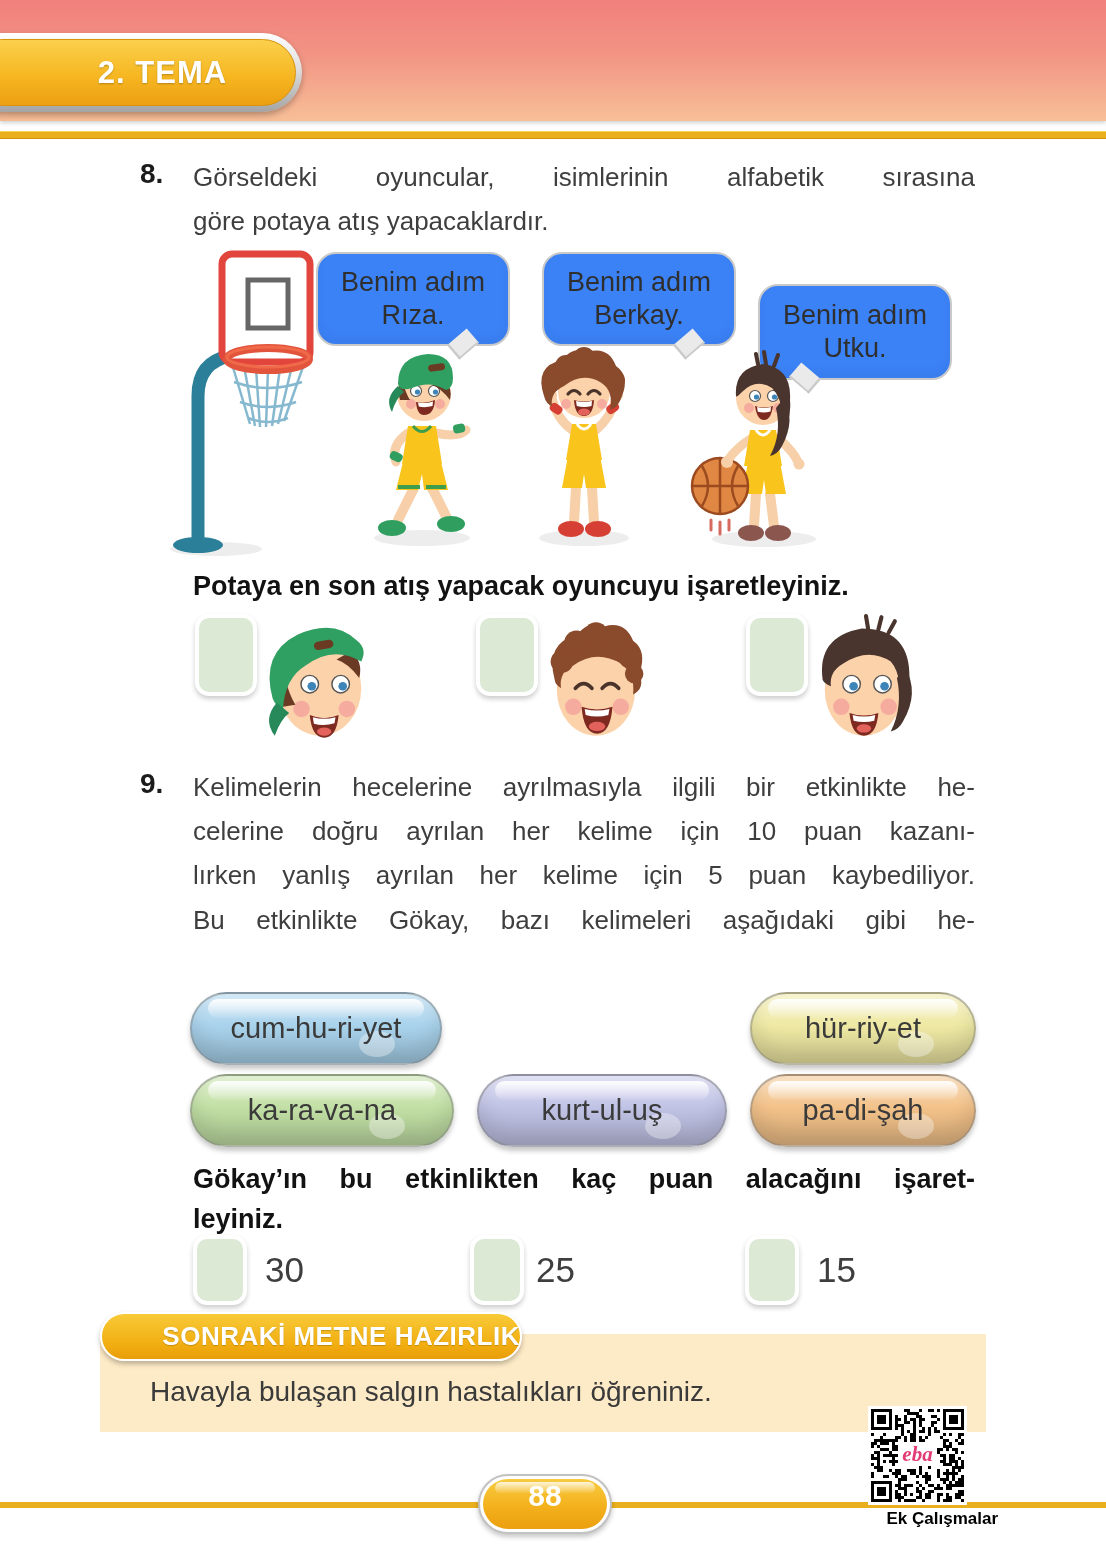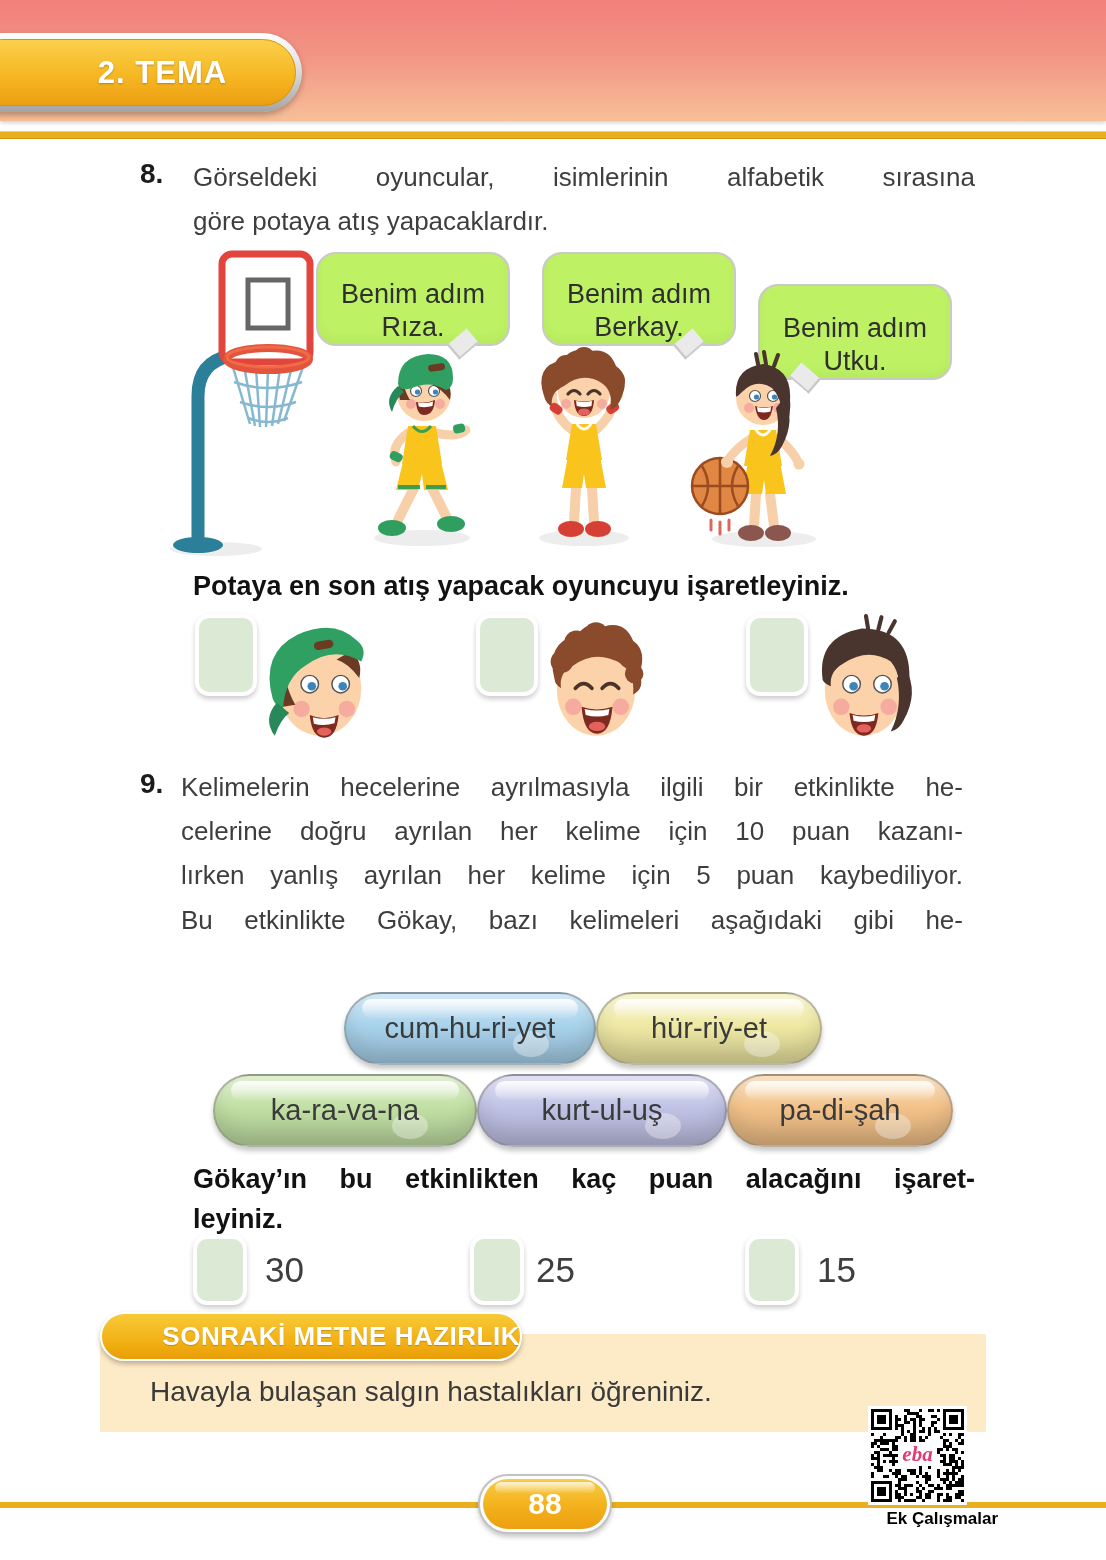--- a/index.html
+++ b/index.html
@@ -26,22 +26,22 @@
     text-shadow:0 1px 2px rgba(0,0,0,.25);margin-left:15px;}
 
   
   .qnum{font-size:28px;font-weight:700;color:#1b1b1b;}
   .bodyline{font-size:26px;color:#3e3e3e;line-height:44px;height:44px;}
   .just{text-align:justify;text-align-last:justify;white-space:nowrap;overflow:hidden;}
   .boldline{font-size:27px;font-weight:700;color:#121212;line-height:40px;}
 
   
   #illustration{left:170px;top:246px;width:810px;height:312px;}
-  .bubble{background:#bef264;border:2px solid #c9c9c9;border-radius:20px;
-    display:flex;flex-direction:column;align-items:center;justify-content:flex-end;
+  .bubble{background:#3b82f6;border:2px solid #c9c9c9;border-radius:20px;
+    display:flex;flex-direction:column;align-items:center;justify-content:center;
     box-shadow:inset 0 -6px 10px rgba(0,0,0,.04);}
   .bubble span{font-size:27px;line-height:33px;color:#2f2f2f;}
   .tail{position:absolute;width:20px;height:20px;background:#eaeaea;}
   .tail.br{right:34px;bottom:-11px;border-right:2px solid #c9c9c9;border-bottom:2px solid #c9c9c9;
     transform:skewX(-18deg) rotate(40deg);}
   .tail.bl{left:34px;bottom:-11px;border-left:2px solid #c9c9c9;border-bottom:2px solid #c9c9c9;
     transform:skewX(18deg) rotate(-40deg);}
 
   
   .checkbox{background:#dbe9d5;border:4px solid #ffffff;border-radius:14px;
@@ -54,40 +54,40 @@
   
   .pill{position:relative;height:73px;border-radius:37px;
     border:2px solid rgba(110,110,110,.45);box-sizing:border-box;
     display:flex;align-items:center;justify-content:center;
     box-shadow:0 4px 5px rgba(0,0,0,.22), inset 0 -14px 18px rgba(0,0,0,.10);}
   .pill::before{content:"";position:absolute;left:16px;right:16px;top:5px;height:19px;
     border-radius:11px;background:linear-gradient(180deg,rgba(255,255,255,.95),rgba(255,255,255,.05));}
   .pill::after{content:"";position:absolute;right:18%;bottom:6px;width:36px;height:26px;
     border-radius:50%;background:rgba(255,255,255,.35);}
   .pill span{font-size:29px;color:#3a3a3a;position:relative;z-index:1;}
-  .pillrow{display:flex;justify-content:center;}
+  .pillrow{display:flex;justify-content:space-between;}
 
   
   #prep-box{left:100px;top:1334px;width:886px;height:98px;background:#fdeac6;}
   #prep-badge{left:100px;top:1312px;width:422px;height:49px;border-radius:25px;
     background:linear-gradient(180deg,#f8ca38 0%,#f1ad10 70%,#e89d0a 100%);
     border:2px solid #fff;box-sizing:border-box;box-shadow:0 3px 5px rgba(0,0,0,.25);
     display:flex;align-items:center;justify-content:flex-end;z-index:3;}
   #prep-badge span{color:#fff;font-size:26px;font-weight:700;letter-spacing:.5px;
     text-shadow:0 1px 1px rgba(0,0,0,.2);}
   #prep-text{left:150px;top:1376px;font-size:28px;color:#3a3a3a;z-index:2;}
 
   
   #gold-rule-bottom{left:0;top:1502px;width:1106px;height:6px;background:#e9af1c;z-index:1;}
   #page-pill-outer{left:478px;top:1474px;width:134px;height:60px;border-radius:30px;
     background:#ffffff;border:2px solid #c2c2c2;box-sizing:border-box;padding:3px;
     box-shadow:0 3px 5px rgba(0,0,0,.22);z-index:2;}
   #page-pill-inner{width:100%;height:100%;border-radius:26px;position:relative;
     background:linear-gradient(180deg,#f8cb41 0%,#f3b11c 55%,#ec9f10 100%);
-    display:flex;align-items:center;justify-content:center;}
+    display:flex;align-items:flex-start;justify-content:center;}
   #page-pill-inner::before{content:"";position:absolute;left:12px;right:12px;top:3px;height:12px;
     border-radius:8px;background:linear-gradient(180deg,rgba(255,255,255,.8),rgba(255,255,255,0));}
   #page-pill-inner span{color:#fff;font-size:30px;font-weight:700;}
   #qr-wrap{left:868px;top:1406px;width:99px;height:99px;background:#fff;z-index:3;}
   #qr-caption{left:838px;top:1509px;width:160px;text-align:right;
     font-size:17px;font-weight:700;color:#000;z-index:2;}
 </style>
 </head>
 <body>
 
@@ -300,21 +300,21 @@
     <path d="M44 98 Q58 103 72 98 Q70 120 58 120 Q46 120 44 98 Z" fill="#7e2a20"></path>
     <path d="M47 100 Q58 103 69 100 L68 105.5 Q58 108 48 105.5 Z" fill="#fff"></path>
     <ellipse cx="58" cy="113" rx="7" ry="4" fill="#e4625c"></ellipse>
     <path d="M18 66 Q12 24 56 16 Q100 16 102 58 Q104 88 90 104 Q98 64 84 48 Q62 34 38 50 Q24 58 26 72 Q20 70 18 66 Z" fill="#4a352e"></path>
     <path d="M98 54 Q112 78 96 106 Q92 114 84 116 Q96 92 90 64 Z" fill="#4a352e"></path>
     <path d="M62 16 L60 4 M72 17 L75 5 M82 20 L88 9" stroke="#4a352e" stroke-width="4" stroke-linecap="round"></path>
   </svg>
 </div>
 
 <div class="abs qnum" style="left:140px;top:768px;">9.</div>
-<div class="abs" style="left:181px;top:765px;width:782px;">
+<div class="abs" style="left:193px;top:765px;width:782px;">
   <div class="bodyline just">Kelimelerin hecelerine ayrılmasıyla ilgili bir etkinlikte he-</div>
   <div class="bodyline just">celerine doğru ayrılan her kelime için 10 puan kazanı-</div>
   <div class="bodyline just">lırken yanlış ayrılan her kelime için 5 puan kaybediliyor.</div>
   <div class="bodyline just" style="margin-top:1px;">Bu etkinlikte Gökay, bazı kelimeleri aşağıdaki gibi he-</div>
 </div>
 
 <div class="abs" style="left:190px;top:992px;width:786px;">
   <div class="pillrow" style="margin-bottom:9px;">
     <div class="pill" style="width: 252px; background: linear-gradient(rgb(212, 233, 246) 0%, rgb(169, 211, 236) 45%, rgb(145, 181, 203) 100%);">
         <span>cum-hu-ri-yet</span>

